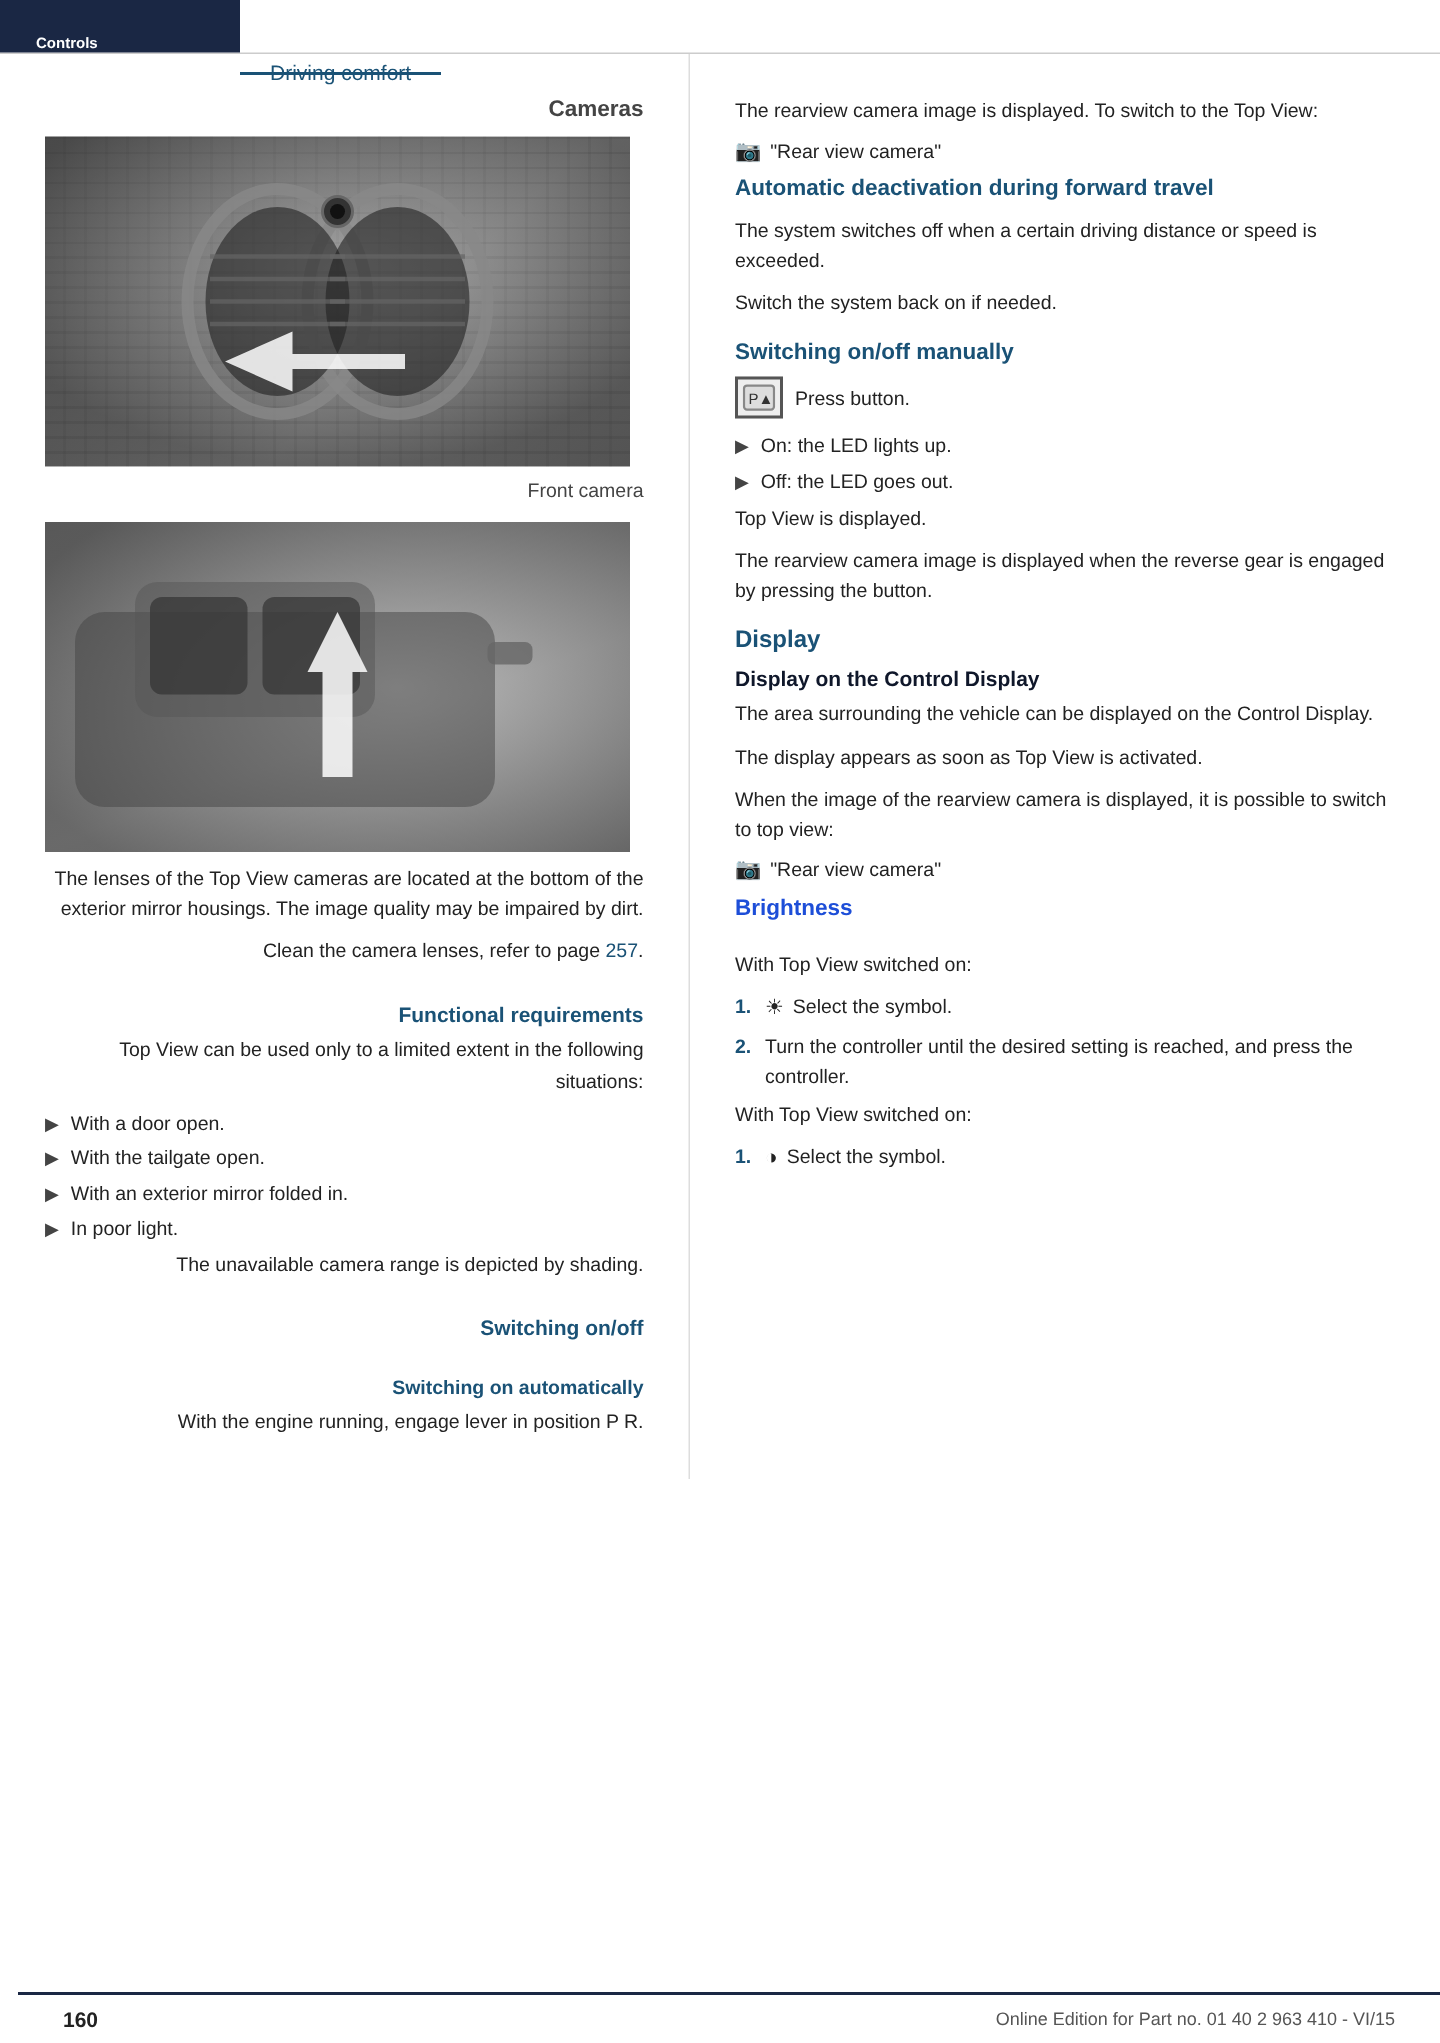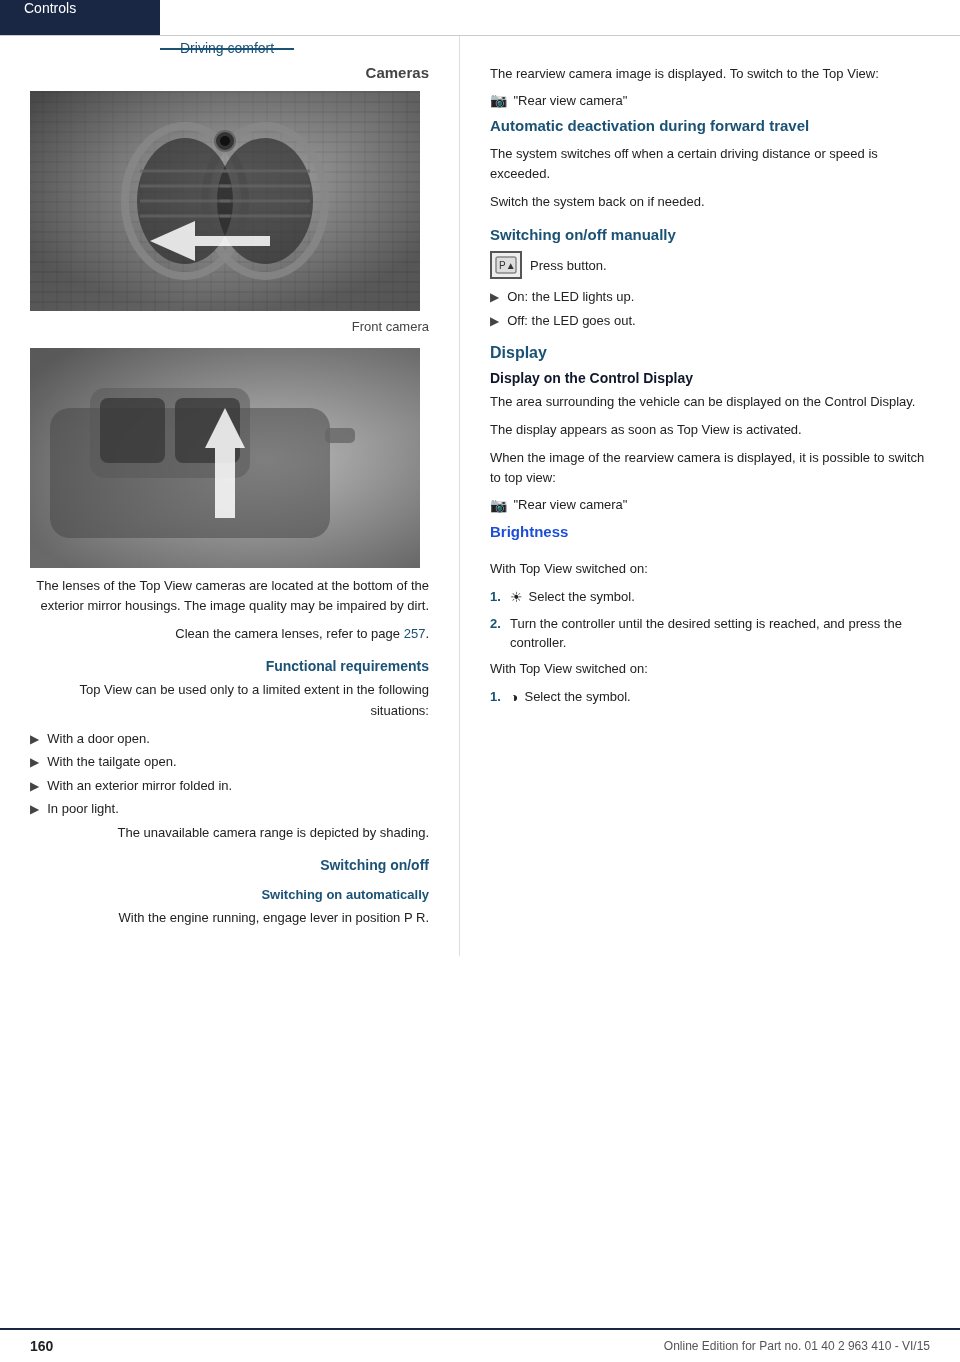--- a/index.html
+++ b/index.html
@@ -16,24 +16,24 @@
     
     .header {
       display: flex;
       height: 36px;
       border-bottom: 1px solid #ccc;
     }
     .header-controls {
       background: #1a2744;
       color: #fff;
       display: flex;
-      align-items: flex-start;
+      align-items: flex-end;
       padding: 0 24px;
-      font-size: 14px;
-      font-weight: normal;
+      font-size: 10px;
+      font-weight: bold;
       min-width: 160px;
     }
     .header-driving {
       color: #1a5276;
       display: flex;
       align-items: center;
       padding: 0 20px;
       font-size: 14px;
       border-bottom: 2px solid #1a5276;
       margin-top: 48px;
@@ -118,21 +118,21 @@
 
     .blue-link {
       color: #1a5276;
       text-decoration: none;
     }
 
     .subsection-heading {
       color: #1a5276;
       font-size: 14px;
       font-weight: bold;
-      margin-top: 14px;
+      margin-top: 24px;
       margin-bottom: 6px;
     }
 
     .bullet-item {
       display: flex;
       align-items: flex-start;
       margin-bottom: 4px;
       font-size: 13px;
       line-height: 1.5;
     }
@@ -236,21 +236,21 @@
     }
     .num-icon {
       margin-right: 6px;
       font-size: 14px;
     }
 
     
     .footer {
       position: absolute;
       bottom: 0;
-      left: 0;
+      left: 12px;
       right: 0;
       display: flex;
       align-items: center;
       justify-content: space-between;
       padding: 8px 30px;
       border-top: 2px solid #1a2744;
     }
     .footer-page {
       font-size: 14px;
       color: #222;
@@ -403,20 +403,22 @@
 
     <div class="bullet-item">
       <span class="bullet-arrow">▶</span>
       <span>On: the LED lights up.</span>
     </div>
     <div class="bullet-item">
       <span class="bullet-arrow">▶</span>
       <span>Off: the LED goes out.</span>
     </div>
 
+    <p class="body-text" style="margin-top:6px;">Top View is displayed.</p>
+    <p class="body-text">The rearview camera image is displayed when the reverse gear is engaged by pressing the button.</p>
 
     <div class="display-main-title">Display</div>
 
     <div class="display-sub-title">Display on the Control Display</div>
 
     <p class="body-text">The area surrounding the vehicle can be displayed on the Control Display.</p>
     <p class="body-text">The display appears as soon as Top View is activated.</p>
     <p class="body-text">When the image of the rearview camera is displayed, it is possible to switch to top view:</p>
 
     <div class="inline-icon-row">

